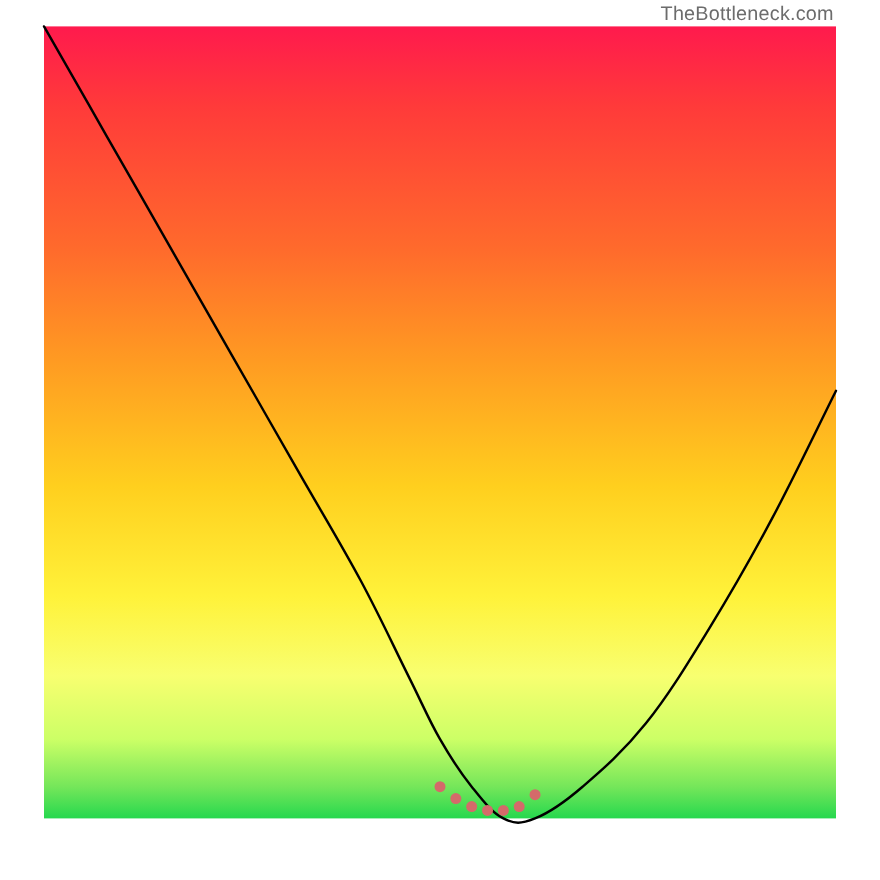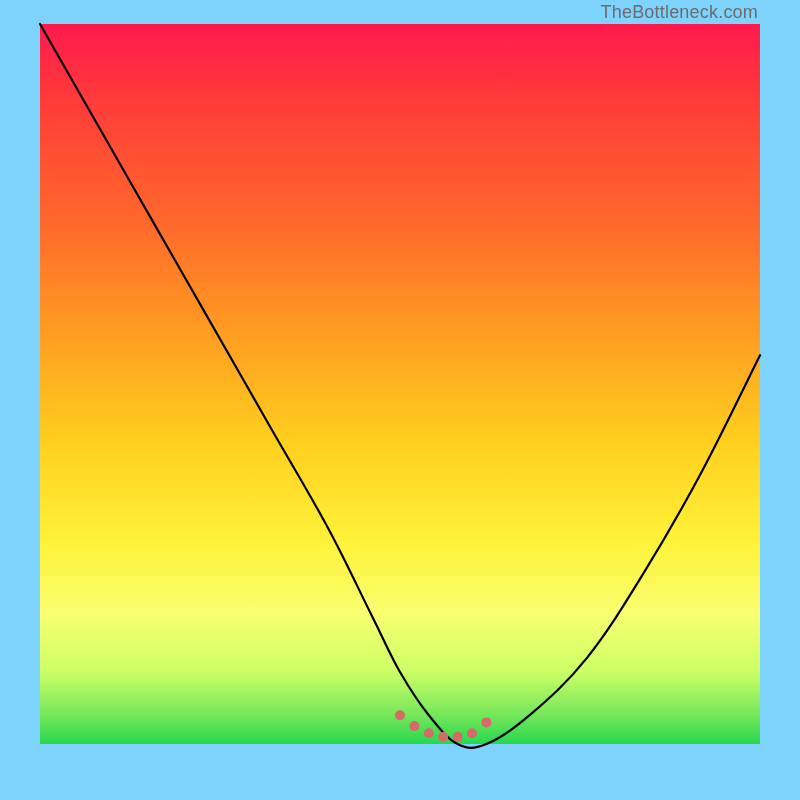--- a/index.html
+++ b/index.html
@@ -8,21 +8,21 @@
     width: 800px;
     height: 800px;
     background: #000;
     overflow: hidden;
     font-family: -apple-system, BlinkMacSystemFont, "Segoe UI", Arial, sans-serif;
   }
   .outer {
     position: relative;
     width: 800px;
     height: 800px;
-    background: #7dd3fc;
+    background: #ffffff;
   }
   .plot {
     position: absolute;
     left: 40px;
     top: 24px;
     width: 720px;
     height: 720px;
     
     background: linear-gradient(
       to bottom,

